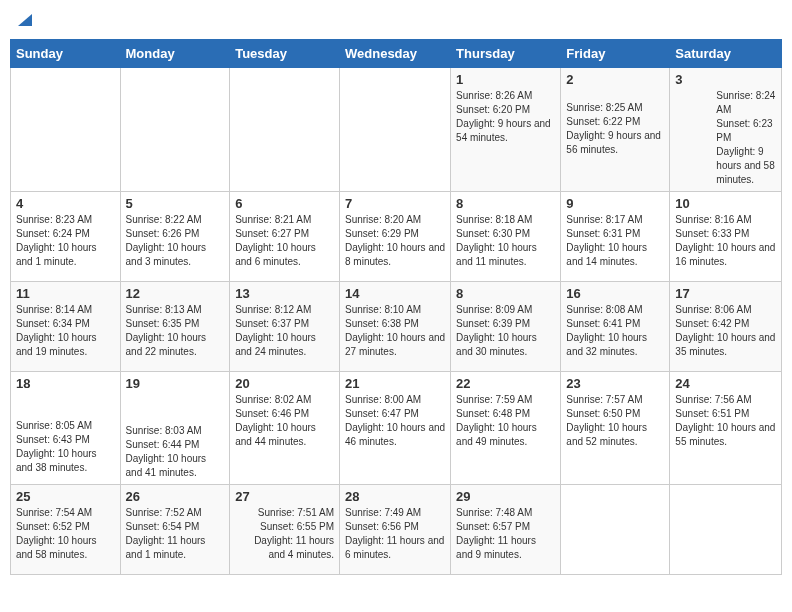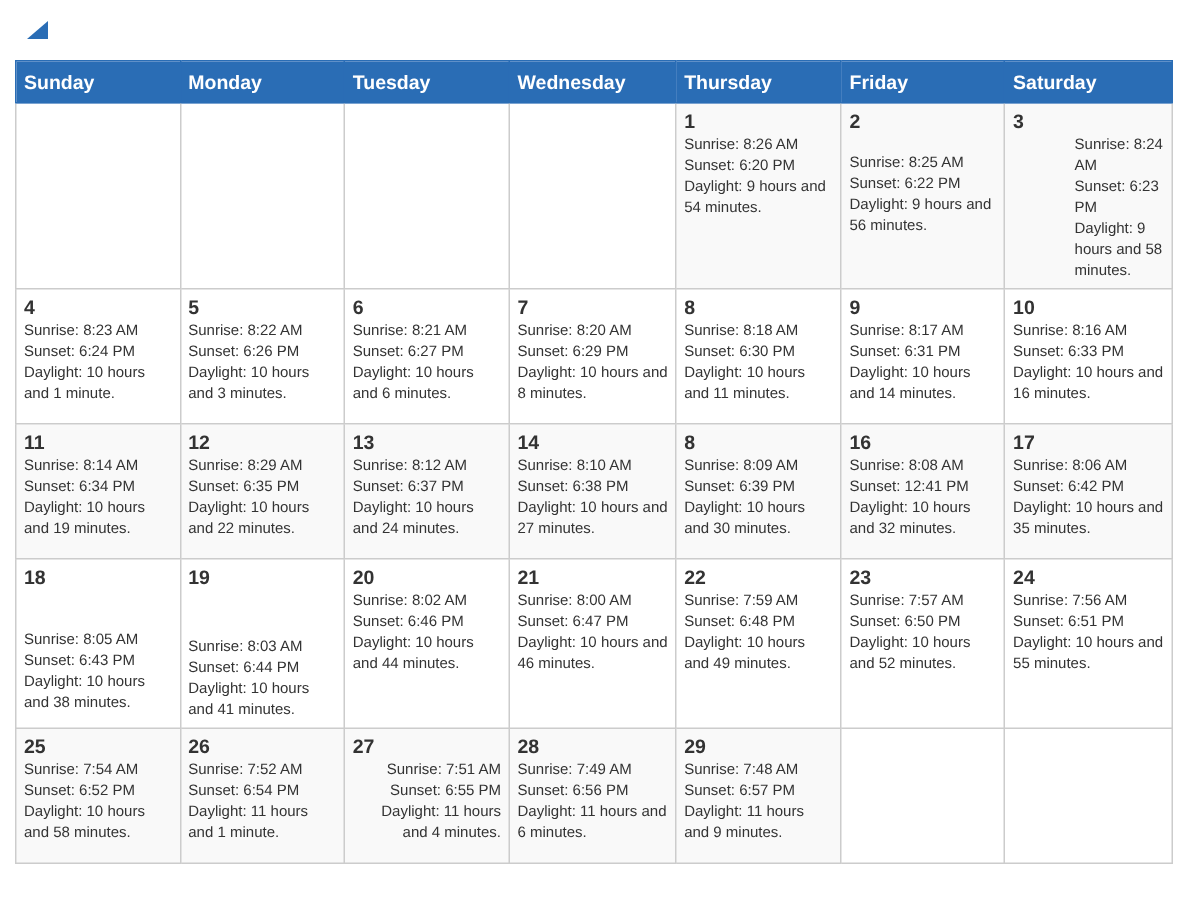--- a/index.html
+++ b/index.html
@@ -193,21 +193,21 @@
       </tr>
       <tr>
         <td>
           <span class="day-num">11</span>
           <div class="day-info" style="white-space: pre-line;">Sunrise: 8:14 AM
 Sunset: 6:34 PM
 Daylight: 10 hours and 19 minutes.</div>
         </td>
         <td>
           <span class="day-num">12</span>
-          <div class="day-info" style="white-space: pre-line;">Sunrise: 8:29 AM
+          <div class="day-info" style="white-space: pre-line;">Sunrise: 8:13 AM
 Sunset: 6:35 PM
 Daylight: 10 hours and 22 minutes.</div>
         </td>
         <td>
           <span class="day-num">13</span>
           <div class="day-info" style="white-space: pre-line;">Sunrise: 8:12 AM
 Sunset: 6:37 PM
 Daylight: 10 hours and 24 minutes.</div>
         </td>
         <td>
@@ -218,21 +218,21 @@
         </td>
         <td>
           <span class="day-num">8</span>
           <div class="day-info" style="white-space: pre-line;">Sunrise: 8:09 AM
 Sunset: 6:39 PM
 Daylight: 10 hours and 30 minutes.</div>
         </td>
         <td>
           <span class="day-num">16</span>
           <div class="day-info" style="white-space: pre-line;">Sunrise: 8:08 AM
-Sunset: 12:41 PM
+Sunset: 6:41 PM
 Daylight: 10 hours and 32 minutes.</div>
         </td>
         <td>
           <span class="day-num">17</span>
           <div class="day-info" style="white-space: pre-line;">Sunrise: 8:06 AM
 Sunset: 6:42 PM
 Daylight: 10 hours and 35 minutes.</div>
         </td>
       </tr>
       <tr>

